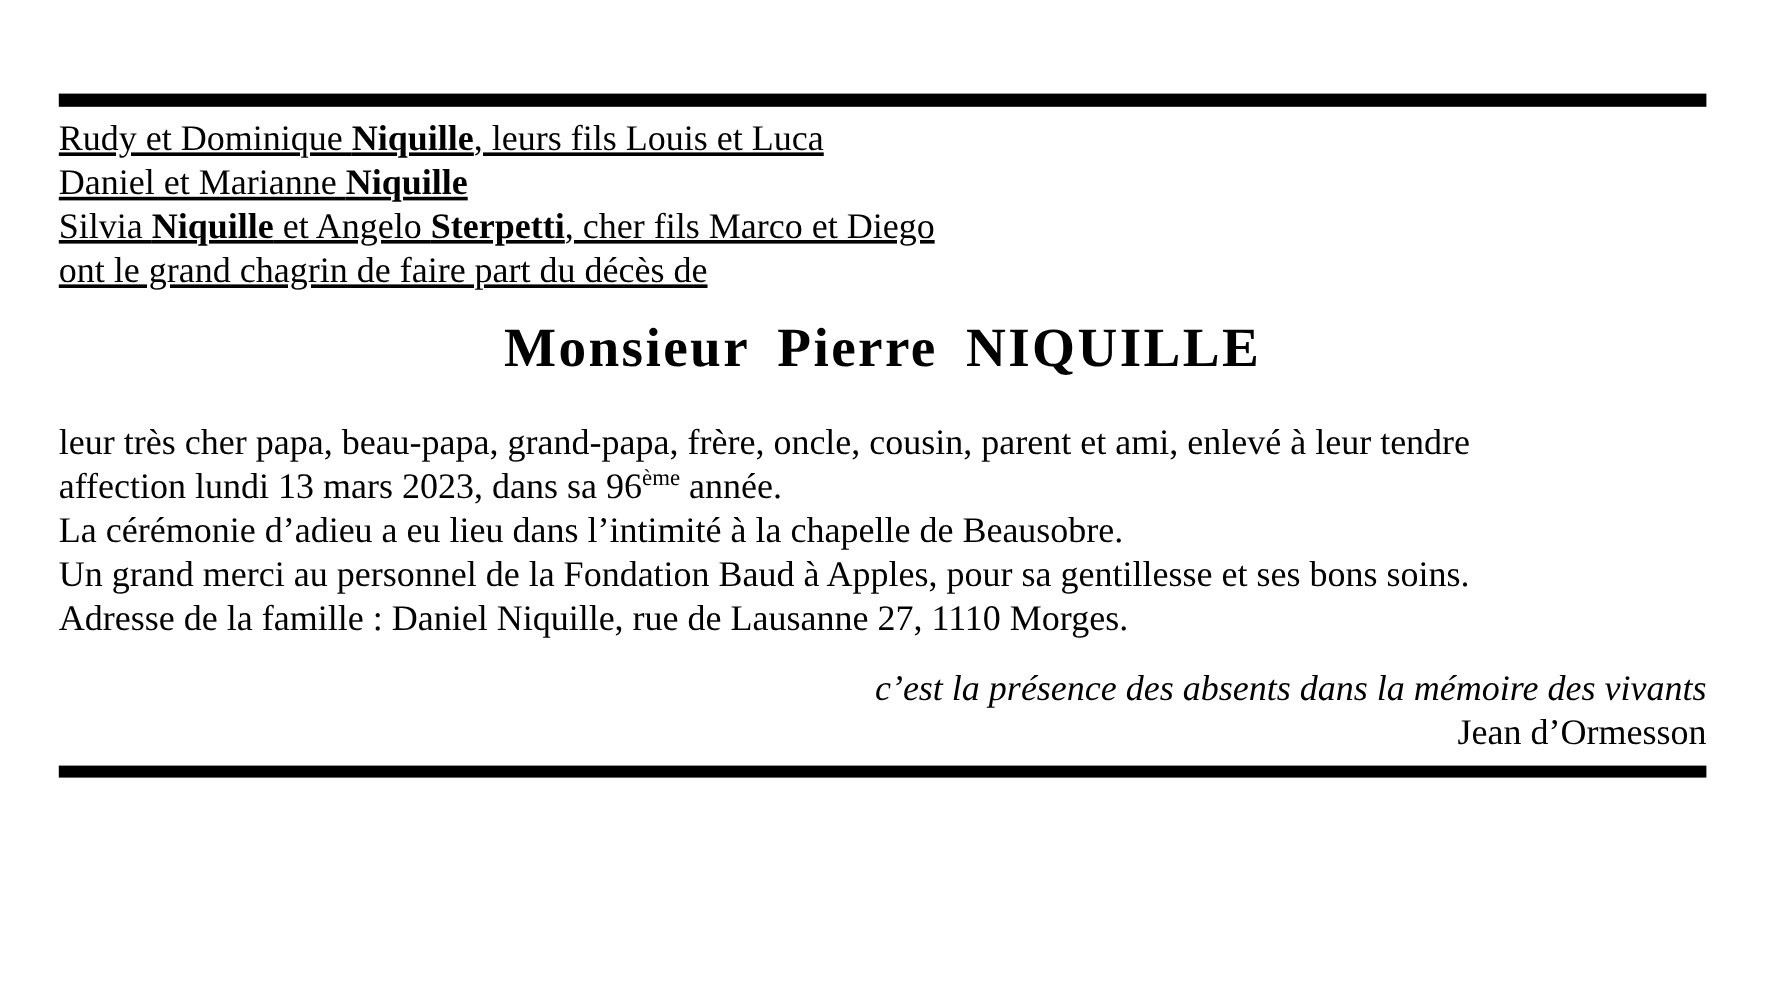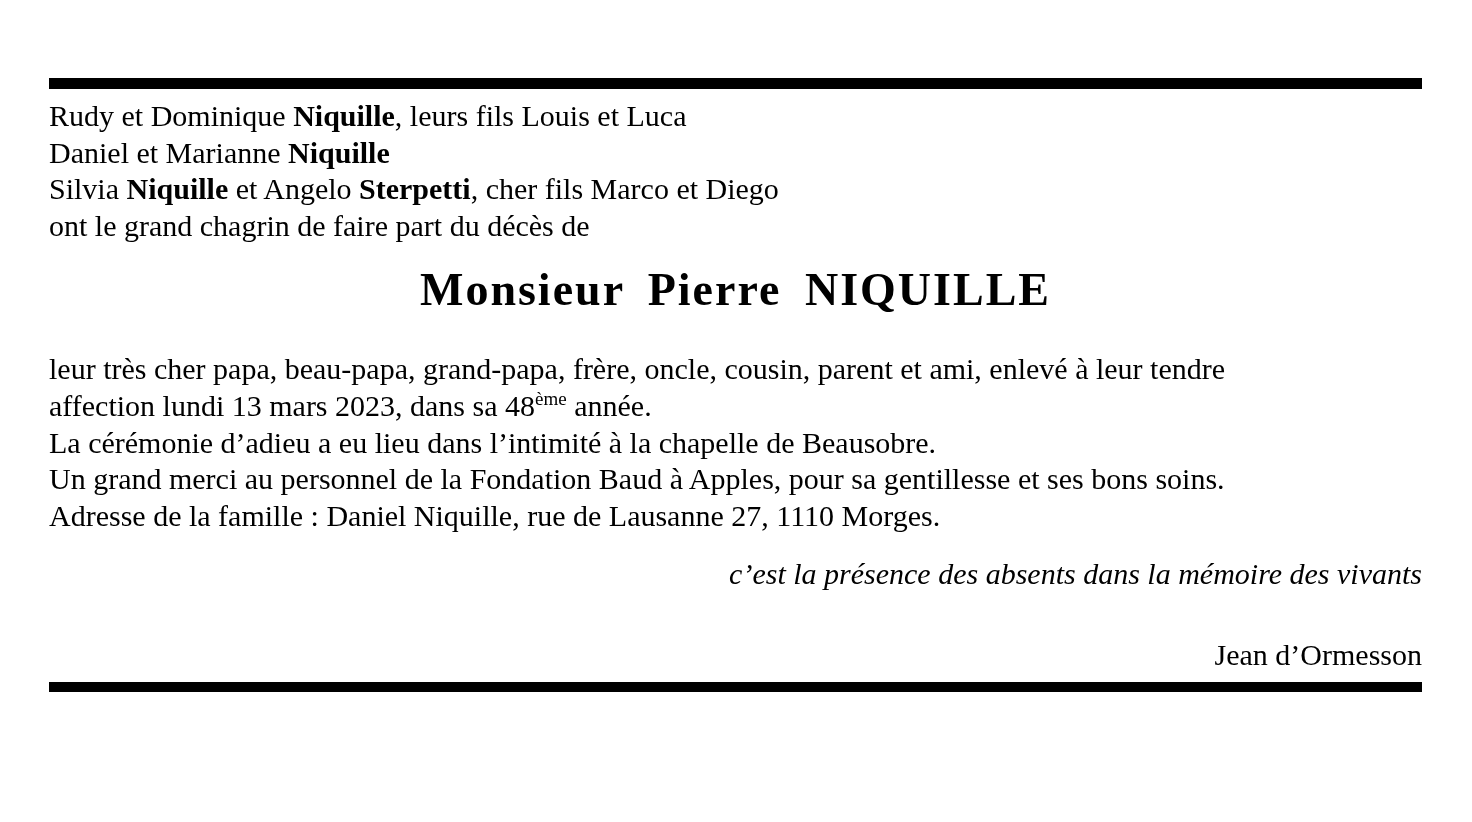--- a/index.html
+++ b/index.html
@@ -25,21 +25,21 @@
     height: 11px;
     background: #000000;
   }
   .rule-top { margin-top: 78px; }
   .rule-bottom { margin-top: 8px; height: 10px; }
   .text-block {
     font-size: 30px;
     line-height: 36.6px;
   }
   .line { white-space: nowrap; }
-  .intro { margin-top: 9px; }
+  .intro { margin-top: 9px; text-decoration: underline; }
   .bold-name { font-weight: bold; }
   .deceased-title {
     margin-top: 16px;
     text-align: center;
     font-size: 46px;
     line-height: 60px;
     font-weight: bold;
     letter-spacing: 2px;
     word-spacing: 10px;
     white-space: nowrap;
@@ -48,41 +48,41 @@
   sup.ord {
     font-size: 19px;
     line-height: 0;
     vertical-align: 11px;
   }
   .quote-block {
     margin-top: 22px;
     text-align: right;
   }
   .quote-line { font-style: italic; }
-  .quote-attribution { font-style: normal; margin-top: 44px; }
+  .quote-attribution { font-style: normal; }
 </style>
 </head>
 <body>
 
 <div class="sheet">
 
   <div class="rule rule-top"></div>
 
   <div class="text-block intro">
     <div class="line"><span>Rudy et Dominique </span><span class="bold-name">Niquille</span><span>, leurs fils Louis et Luca</span></div>
     <div class="line"><span>Daniel et Marianne </span><span class="bold-name">Niquille</span><span></span></div>
     <div class="line"><span>Silvia </span><span class="bold-name">Niquille</span><span> et Angelo </span><span class="bold-name">Sterpetti</span><span>, cher fils Marco et Diego</span></div>
     <div class="line">ont le grand chagrin de faire part du décès de</div>
   </div>
 
   <div class="deceased-title">Monsieur Pierre NIQUILLE</div>
 
   <div class="text-block body-block">
     <div class="line">leur très cher papa, beau-papa, grand-papa, frère, oncle, cousin, parent et ami, enlevé à leur tendre</div>
-    <div class="line"><span>affection lundi 13 mars 2023, dans sa 48</span><sup class="ord">ème</sup><span> année.</span></div>
+    <div class="line"><span>affection lundi 13 mars 2023, dans sa 96</span><sup class="ord">ème</sup><span> année.</span></div>
     <div class="line">La cérémonie d’adieu a eu lieu dans l’intimité à la chapelle de Beausobre.</div>
     <div class="line">Un grand merci au personnel de la Fondation Baud à Apples, pour sa gentillesse et ses bons soins.</div>
     <div class="line">Adresse de la famille : Daniel Niquille, rue de Lausanne 27, 1110 Morges.</div>
   </div>
 
   <div class="text-block quote-block">
     <div class="line quote-line">c’est la présence des absents dans la mémoire des vivants</div>
     <div class="line quote-attribution">Jean d’Ormesson</div>
   </div>
 

